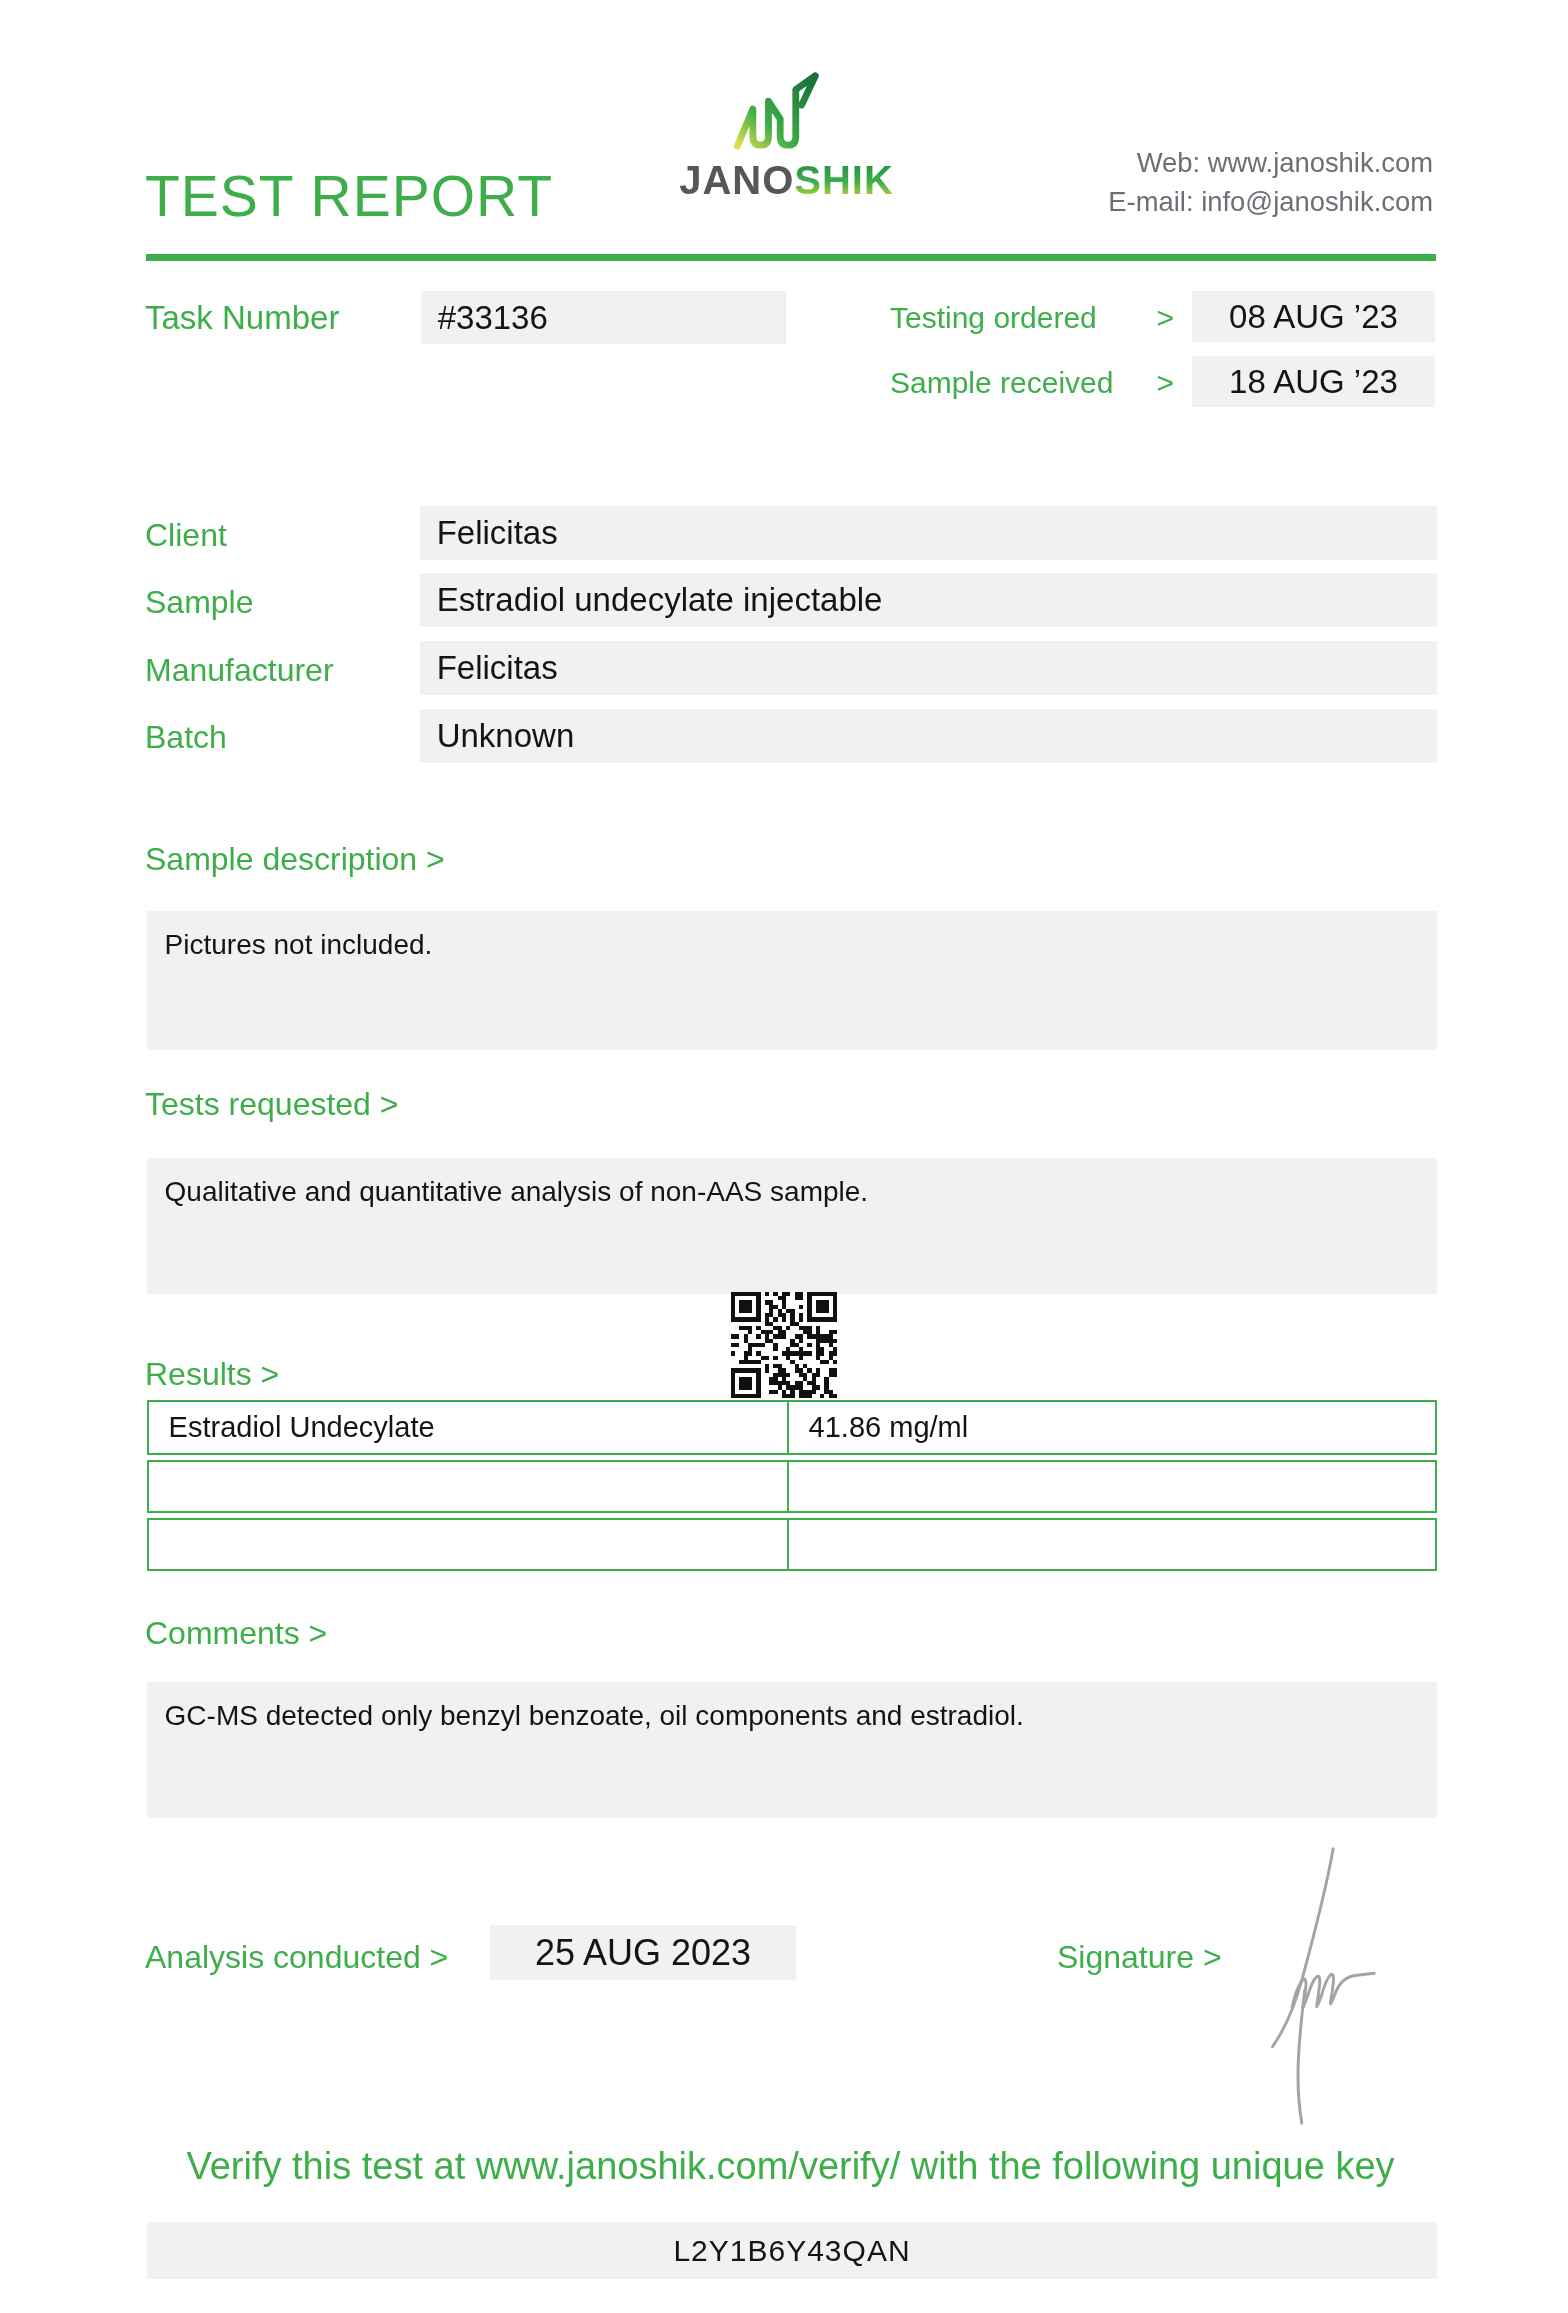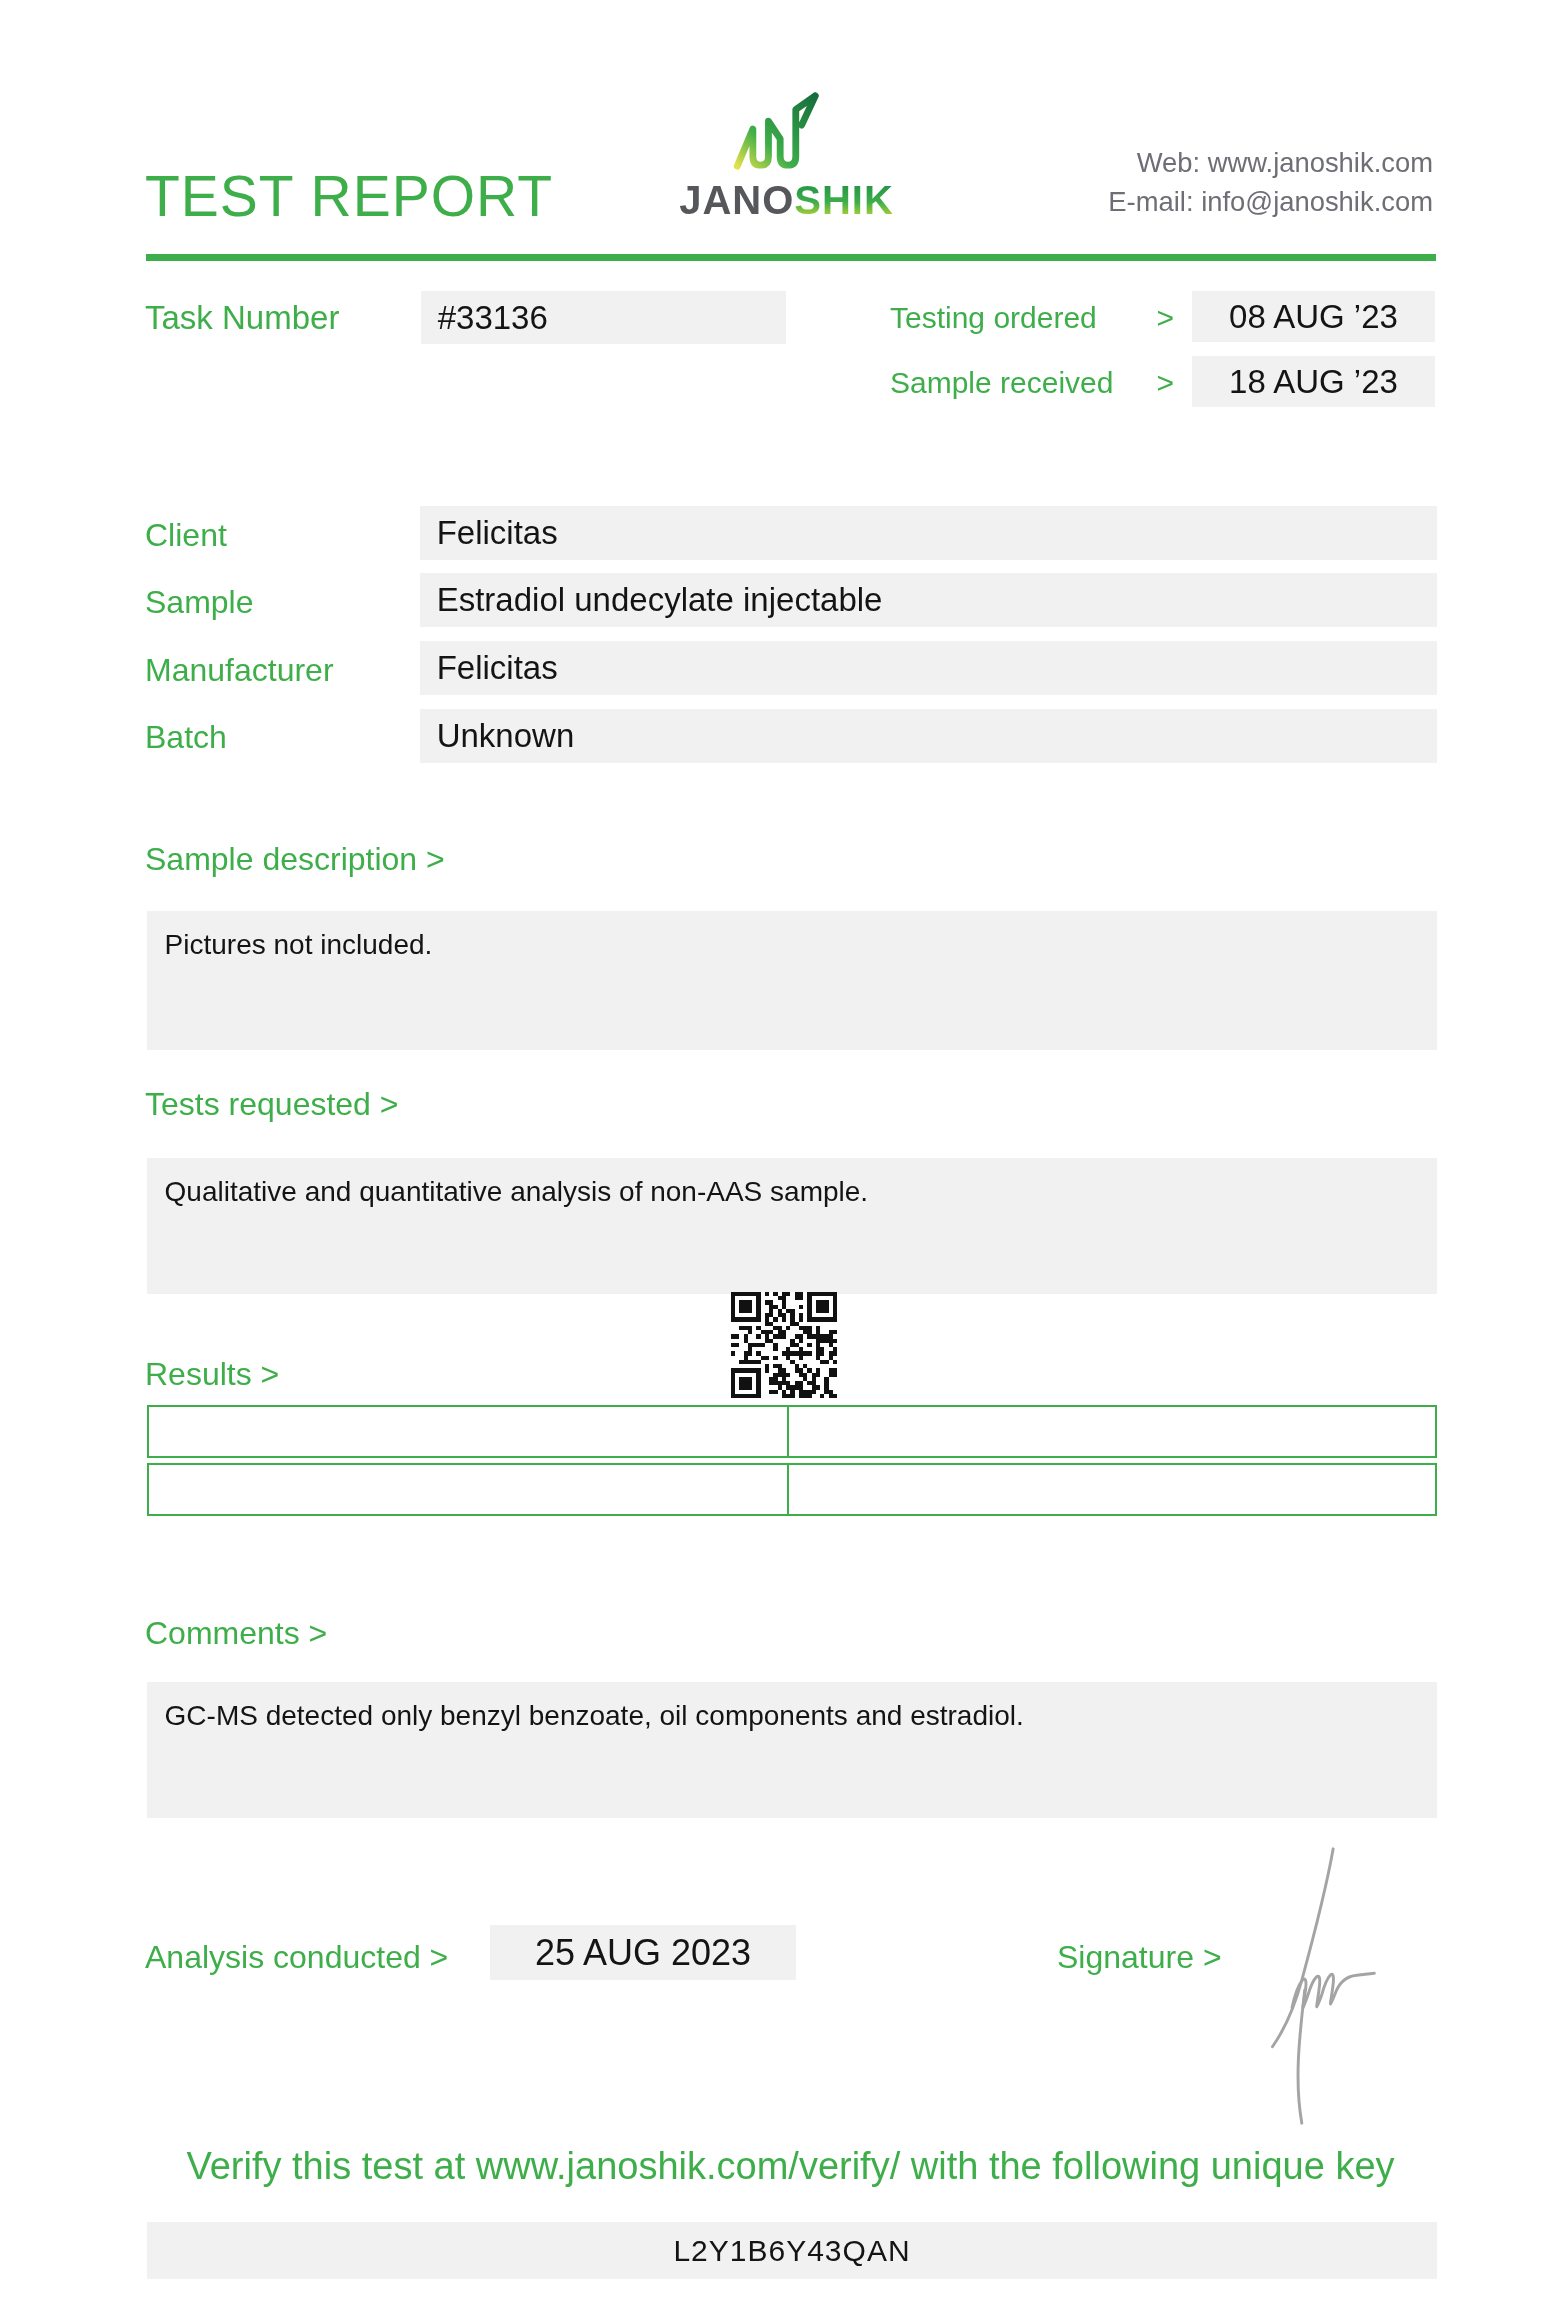--- a/index.html
+++ b/index.html
@@ -38,21 +38,21 @@
   .rtable-cell.c2{flex:1;}
   .verify-line{font-size:38px;color:var(--green);text-align:center;white-space:nowrap;}
   .key-box{background:var(--boxbg);font-size:30px;color:var(--ink);display:flex;align-items:center;justify-content:center;letter-spacing:1px;}
   svg{display:block;}
 </style>
 </head>
 <body>
 
 <div class="abs page-title" style="left:145px;top:145px;">TEST REPORT</div>
 
-<div class="abs" style="left:674px;top:92px;width:225px;">
+<div class="abs" style="left:674px;top:72px;width:225px;">
   <svg width="108" height="80" viewBox="0 0 110 82" style="margin:0 auto;">
     <defs>
       <linearGradient id="lg" x1="0" y1="1" x2="1" y2="0">
         <stop offset="0" stop-color="#e3e04b"></stop>
         <stop offset="0.35" stop-color="#3eae4a"></stop>
         <stop offset="1" stop-color="#166e3c"></stop>
       </linearGradient>
     </defs>
     <path d="M4 76 L20 38 L20 66 q0 9 8 9 q8 0 8 -9 L36 30 L48 48 L48 66 q0 9 8 9 q8 0 8 -9 L64 18 L84 4 M70 34 L84 4" fill="none" stroke="url(#lg)" stroke-width="7" stroke-linecap="round" stroke-linejoin="round"></path>
   </svg>
@@ -117,20 +117,24 @@
     <rect x="2" y="2" width="3" height="3"></rect>
       <rect x="20" y="2" width="3" height="3"></rect>
       <rect x="2" y="20" width="3" height="3"></rect>
   </g>
   <path id="qr-modules" fill="#111111" d="M8 6h1v1h-1z M6 8h1v1h-1zM10 6h1v1h-1z M6 10h1v1h-1zM12 6h1v1h-1z M6 12h1v1h-1zM14 6h1v1h-1z M6 14h1v1h-1zM16 6h1v1h-1z M6 16h1v1h-1zM8 0h1v1h-1zM10 0h1v1h-1zM12 0h1v1h-1zM13 0h1v1h-1zM15 0h1v1h-1zM16 0h1v1h-1zM11 1h1v1h-1zM12 1h1v1h-1zM15 1h1v1h-1zM16 1h1v1h-1zM8 2h1v1h-1zM9 2h1v1h-1zM12 2h1v1h-1zM9 3h1v1h-1zM10 3h1v1h-1zM12 3h1v1h-1zM16 3h1v1h-1zM9 4h1v1h-1zM11 4h1v1h-1zM13 4h1v1h-1zM14 4h1v1h-1zM8 5h1v1h-1zM9 5h1v1h-1zM11 5h1v1h-1zM12 5h1v1h-1zM14 5h1v1h-1zM16 5h1v1h-1zM8 7h1v1h-1zM9 7h1v1h-1zM14 7h1v1h-1zM15 7h1v1h-1zM2 8h1v1h-1zM3 8h1v1h-1zM4 8h1v1h-1zM10 8h1v1h-1zM11 8h1v1h-1zM13 8h1v1h-1zM16 8h1v1h-1zM17 8h1v1h-1zM18 8h1v1h-1zM20 8h1v1h-1zM4 9h1v1h-1zM7 9h1v1h-1zM8 9h1v1h-1zM9 9h1v1h-1zM11 9h1v1h-1zM12 9h1v1h-1zM17 9h1v1h-1zM18 9h1v1h-1zM20 9h1v1h-1zM23 9h1v1h-1zM24 9h1v1h-1zM0 10h1v1h-1zM1 10h1v1h-1zM3 10h1v1h-1zM8 10h1v1h-1zM10 10h1v1h-1zM11 10h1v1h-1zM12 10h1v1h-1zM15 10h1v1h-1zM16 10h1v1h-1zM18 10h1v1h-1zM19 10h1v1h-1zM20 10h1v1h-1zM21 10h1v1h-1zM22 10h1v1h-1zM23 10h1v1h-1zM3 11h1v1h-1zM8 11h1v1h-1zM9 11h1v1h-1zM14 11h1v1h-1zM16 11h1v1h-1zM20 11h1v1h-1zM21 11h1v1h-1zM22 11h1v1h-1zM23 11h1v1h-1zM24 11h1v1h-1zM0 12h1v1h-1zM1 12h1v1h-1zM4 12h1v1h-1zM5 12h1v1h-1zM7 12h1v1h-1zM10 12h1v1h-1zM14 12h1v1h-1zM15 12h1v1h-1zM18 12h1v1h-1zM20 12h1v1h-1zM23 12h1v1h-1zM4 13h1v1h-1zM10 13h1v1h-1zM13 13h1v1h-1zM16 13h1v1h-1zM20 13h1v1h-1zM21 13h1v1h-1zM24 13h1v1h-1zM0 14h1v1h-1zM3 14h1v1h-1zM4 14h1v1h-1zM12 14h1v1h-1zM13 14h1v1h-1zM14 14h1v1h-1zM15 14h1v1h-1zM16 14h1v1h-1zM17 14h1v1h-1zM18 14h1v1h-1zM20 14h1v1h-1zM21 14h1v1h-1zM23 14h1v1h-1zM24 14h1v1h-1zM3 15h1v1h-1zM7 15h1v1h-1zM8 15h1v1h-1zM10 15h1v1h-1zM13 15h1v1h-1zM16 15h1v1h-1zM20 15h1v1h-1zM23 15h1v1h-1zM2 16h1v1h-1zM3 16h1v1h-1zM4 16h1v1h-1zM5 16h1v1h-1zM14 16h1v1h-1zM21 16h1v1h-1zM22 16h1v1h-1zM24 16h1v1h-1zM8 17h1v1h-1zM10 17h1v1h-1zM11 17h1v1h-1zM15 17h1v1h-1zM17 17h1v1h-1zM8 18h1v1h-1zM11 18h1v1h-1zM12 18h1v1h-1zM15 18h1v1h-1zM16 18h1v1h-1zM18 18h1v1h-1zM20 18h1v1h-1zM23 18h1v1h-1zM24 18h1v1h-1zM10 19h1v1h-1zM11 19h1v1h-1zM12 19h1v1h-1zM13 19h1v1h-1zM16 19h1v1h-1zM17 19h1v1h-1zM19 19h1v1h-1zM20 19h1v1h-1zM23 19h1v1h-1zM24 19h1v1h-1zM9 20h1v1h-1zM10 20h1v1h-1zM12 20h1v1h-1zM17 20h1v1h-1zM19 20h1v1h-1zM22 20h1v1h-1zM9 21h1v1h-1zM10 21h1v1h-1zM11 21h1v1h-1zM12 21h1v1h-1zM13 21h1v1h-1zM15 21h1v1h-1zM16 21h1v1h-1zM18 21h1v1h-1zM19 21h1v1h-1zM22 21h1v1h-1zM11 22h1v1h-1zM13 22h1v1h-1zM14 22h1v1h-1zM15 22h1v1h-1zM16 22h1v1h-1zM19 22h1v1h-1zM20 22h1v1h-1zM22 22h1v1h-1zM9 23h1v1h-1zM10 23h1v1h-1zM12 23h1v1h-1zM14 23h1v1h-1zM16 23h1v1h-1zM17 23h1v1h-1zM18 23h1v1h-1zM19 23h1v1h-1zM22 23h1v1h-1zM23 23h1v1h-1zM12 24h1v1h-1zM13 24h1v1h-1zM14 24h1v1h-1zM16 24h1v1h-1zM17 24h1v1h-1zM18 24h1v1h-1zM21 24h1v1h-1zM23 24h1v1h-1zM24 24h1v1h-1z"></path>
 </svg>
 
 <div class="abs section-heading" style="left:145px;top:1325px;margin-top:31px;">Results &gt;</div>
 
 <div class="abs" style="left:147px;top:1400px;width:1290px;">
+  <div class="rtable-row" style="height:55px;">
+    <div class="rtable-cell c1">Estradiol Undecylate</div>
+    <div class="rtable-cell c2">41.86 mg/ml</div>
+  </div>
   <div class="rtable-row" style="height:53px;margin-top:4.9px;">
     <div class="rtable-cell c1"></div>
     <div class="rtable-cell c2"></div>
   </div>
   <div class="rtable-row" style="height:53px;margin-top:4.9px;">
     <div class="rtable-cell c1"></div>
     <div class="rtable-cell c2"></div>
   </div>
 </div>
 

